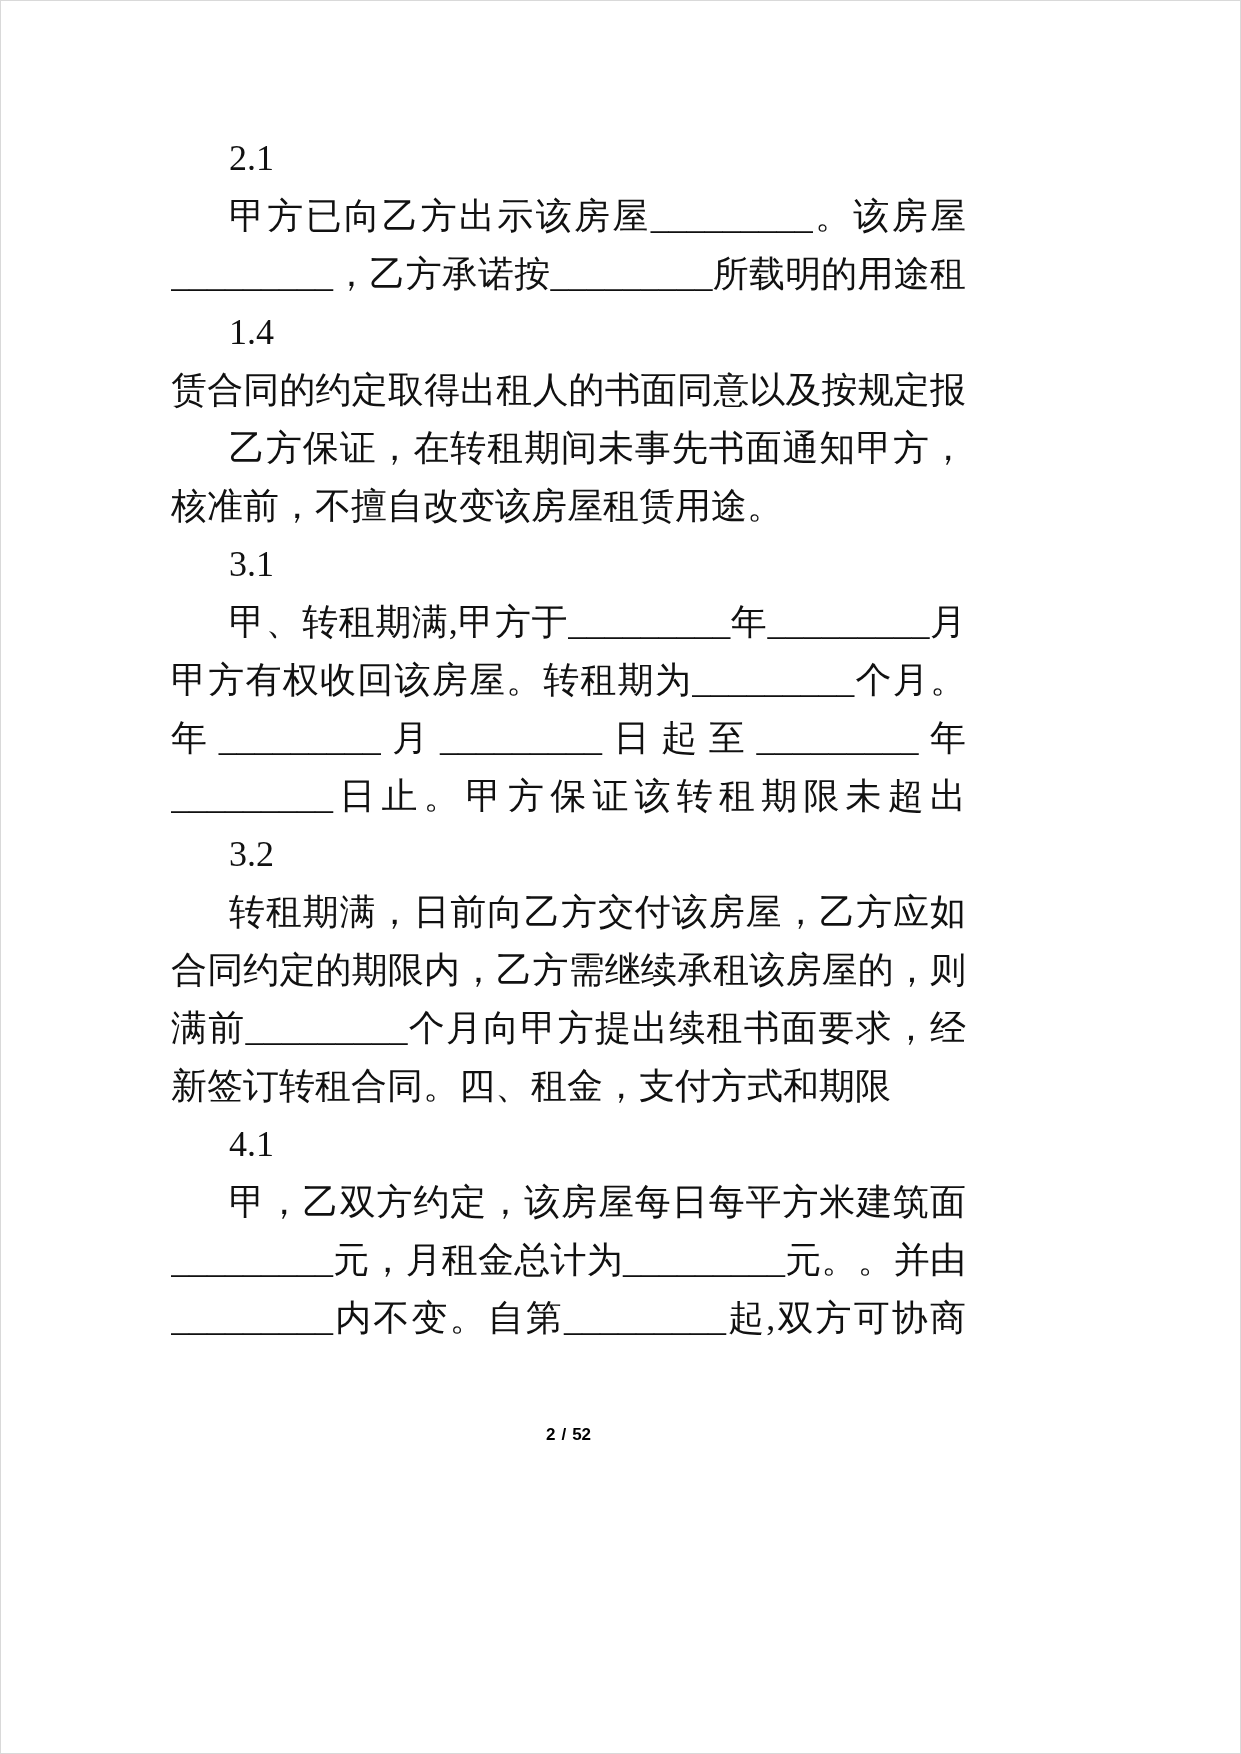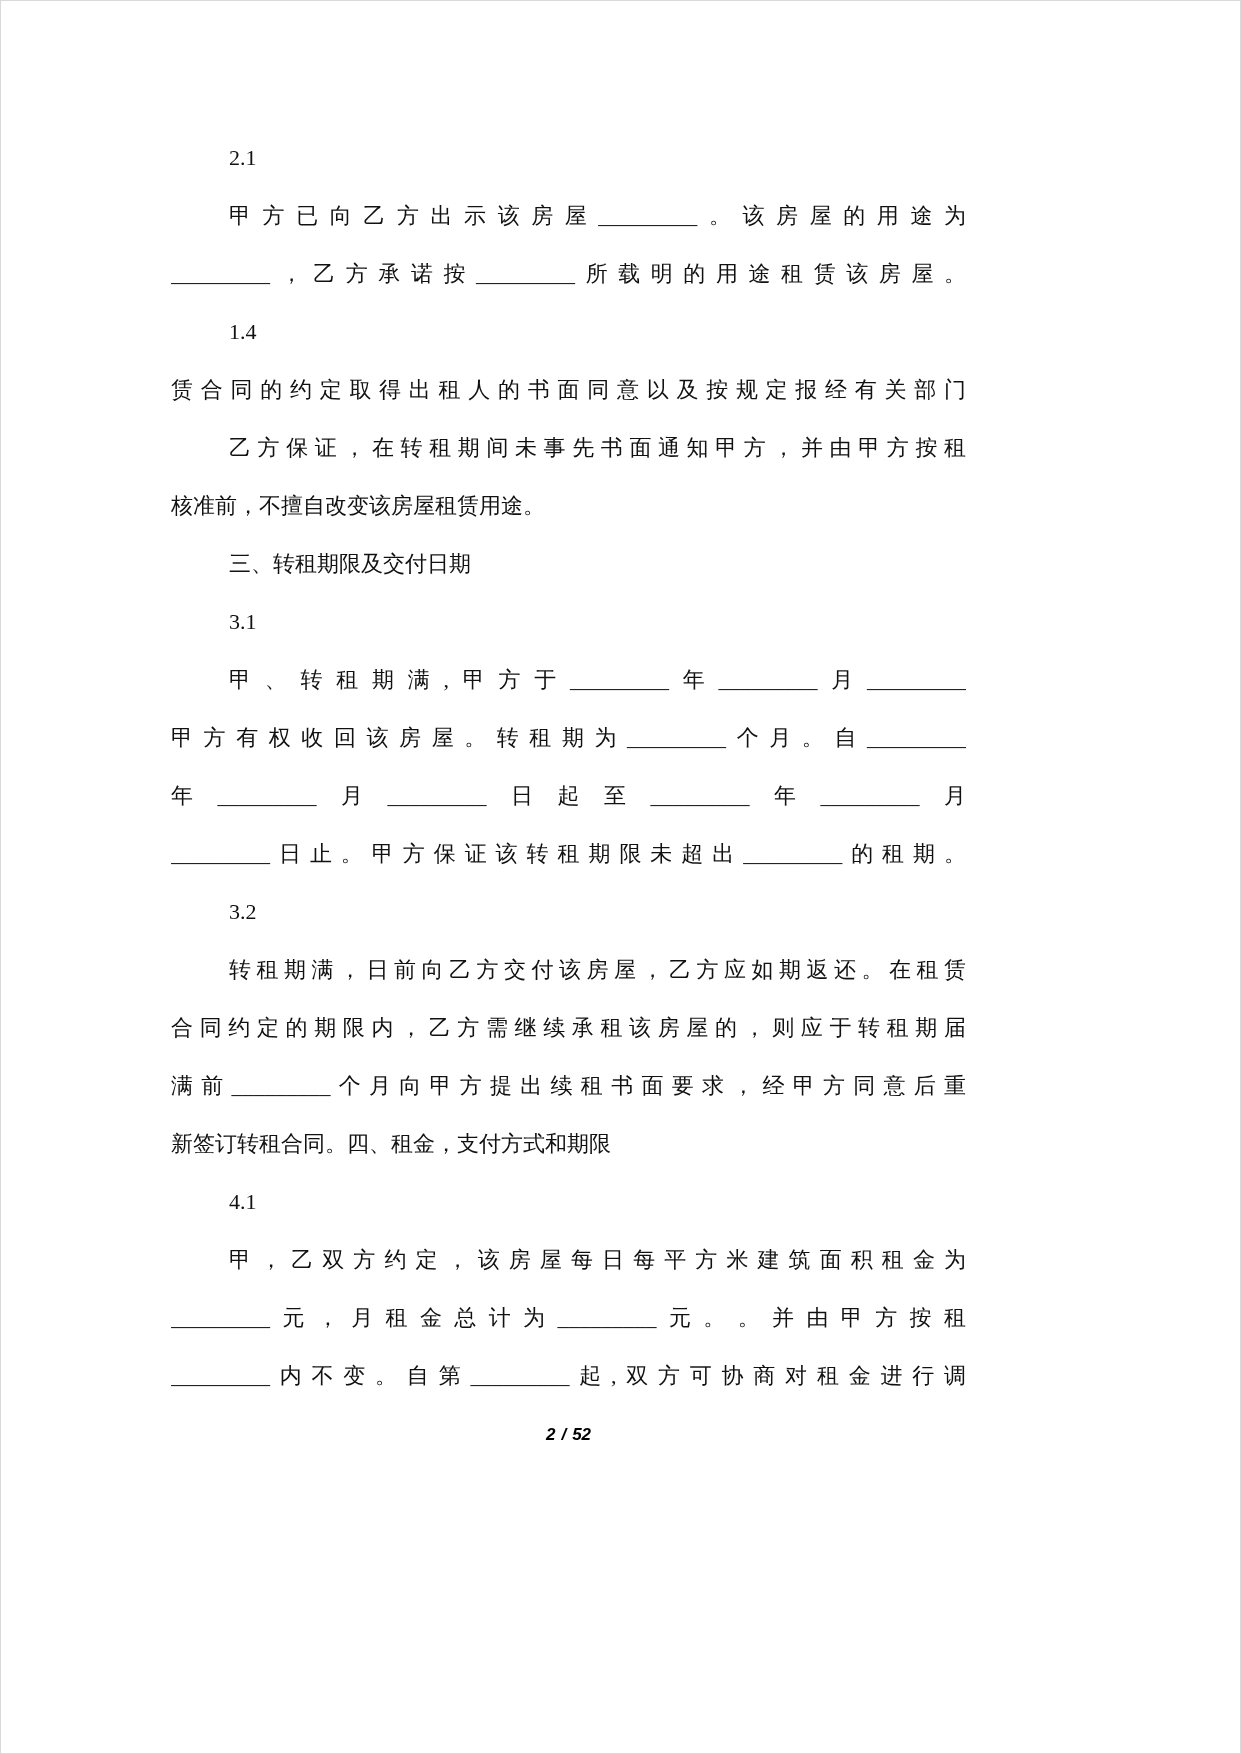--- a/index.html
+++ b/index.html
@@ -16,21 +16,21 @@
     border: 1px solid #d9d9d9;
     font-family: "Liberation Serif", serif;
     color: #111111;
     overflow: hidden;
   }
   .content {
     position: absolute;
     left: 170px;
     top: 128px;
     width: 795px;
-    font-size: 22px;
+    font-size: 36px;
   }
   .line {
     height: 58px;
     line-height: 58px;
     white-space: nowrap;
     overflow: hidden;
   }
   .line.indent {
     text-indent: 58px;
   }
@@ -43,38 +43,36 @@
   .footer {
     position: absolute;
     left: 170px;
     top: 1424px;
     width: 795px;
     text-align: center;
     font-family: "Liberation Sans", sans-serif;
     font-size: 17px;
     font-weight: bold;
     color: #000000;
-    font-style: italic;
   }
   .footer span { padding: 0 3px; }
 </style>
 </head>
 <body>
 
 <div class="page">
 
   <div class="content">
     <div class="line indent">2.1</div>
     <div class="line indent full">甲方已向乙方出示该房屋_________。该房屋的用途为</div>
     <div class="line full">_________，乙方承诺按_________所载明的用途租赁该房屋。</div>
     <div class="line indent">1.4</div>
     <div class="line full">赁合同的约定取得出租人的书面同意以及按规定报经有关部门</div>
     <div class="line indent full">乙方保证，在转租期间未事先书面通知甲方，并由甲方按租</div>
     <div class="line">核准前，不擅自改变该房屋租赁用途。</div>
-    <div class="line indent">三、转租期限及交付日期</div>
     <div class="line indent">3.1</div>
     <div class="line indent full">甲、转租期满,甲方于_________年_________月_________</div>
     <div class="line full">甲方有权收回该房屋。转租期为_________个月。自_________</div>
     <div class="line full">年_________月_________日起至_________年_________月</div>
     <div class="line full">_________日止。甲方保证该转租期限未超出_________的租期。</div>
     <div class="line indent">3.2</div>
     <div class="line indent full">转租期满，日前向乙方交付该房屋，乙方应如期返还。在租赁</div>
     <div class="line full">合同约定的期限内，乙方需继续承租该房屋的，则应于转租期届</div>
     <div class="line full">满前_________个月向甲方提出续租书面要求，经甲方同意后重</div>
     <div class="line">新签订转租合同。四、租金，支付方式和期限</div>

